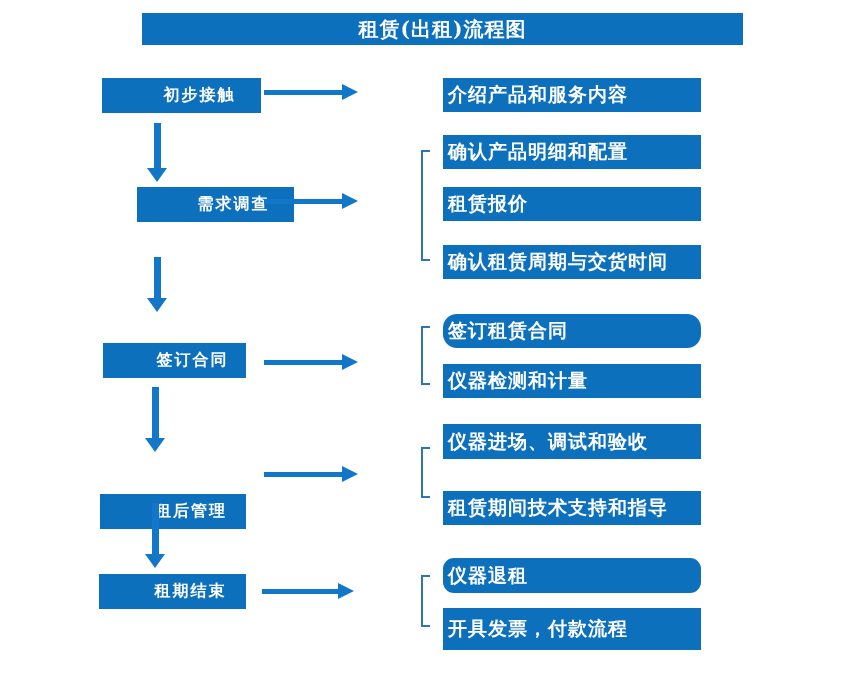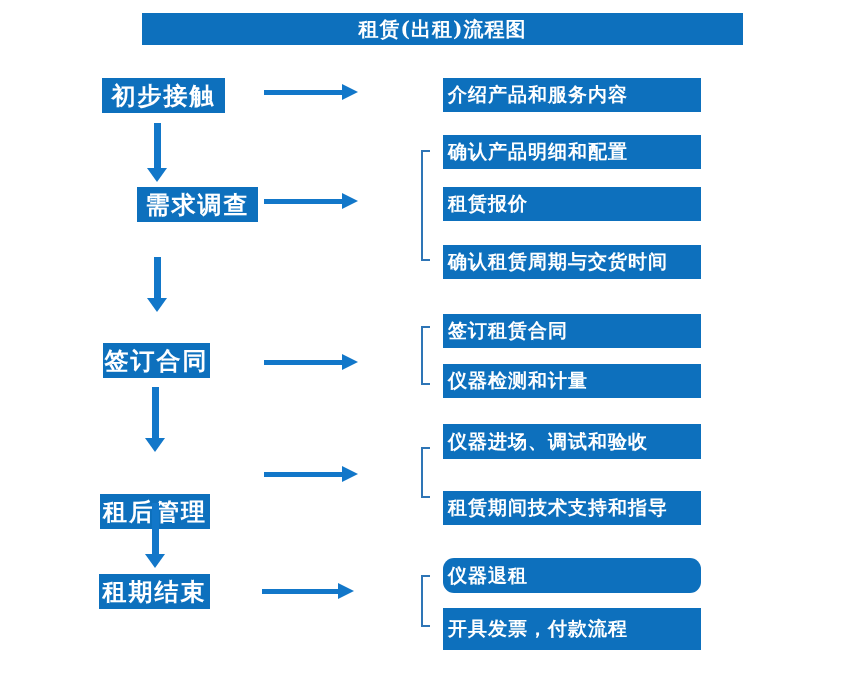--- a/index.html
+++ b/index.html
@@ -22,24 +22,25 @@
     color:var(--text-white);
     font-size:20px;font-weight:bold;
     display:flex;align-items:center;justify-content:center;
     letter-spacing:1px;
     margin-left:42px;
   }
   .step-box{
     position:absolute;height:35px;
     background:var(--box-blue);
     color:var(--text-white);
-    font-size:24px;font-weight:bold;
+    font-size:16px;font-weight:bold;
     display:flex;align-items:center;justify-content:center;
     letter-spacing:2px;
     white-space:nowrap;
+    padding-left:36px;
   }
   .out-box{
     position:absolute;left:443px;width:258px;height:34px;
     background:var(--box-blue);
     color:var(--text-white);
     font-size:19px;font-weight:bold;
     display:flex;align-items:center;
     padding-left:5px;box-sizing:border-box;
     letter-spacing:1px;
     white-space:nowrap;
@@ -121,21 +122,21 @@
   <div class="bracket" style="left:421px;top:326px;height:59px;"></div>
   <div class="bracket" style="left:421px;top:447px;height:51px;"></div>
   <div class="bracket" style="left:421px;top:575px;height:52px;"></div>
 
   <div class="out-box" style="top:78px;">介绍产品和服务内容</div>
 
   <div class="out-box" style="top:135px;">确认产品明细和配置</div>
   <div class="out-box" style="top:187px;">租赁报价</div>
   <div class="out-box" style="top:245px;">确认租赁周期与交货时间</div>
 
-  <div class="out-box" style="top:314px;">签订租赁合同</div>
+  <div class="out-box" style="top:314px;border-radius:14px;">签订租赁合同</div>
   <div class="out-box" style="top:364px;text-align:right;">仪器检测和计量</div>
 
   <div class="out-box" style="top:424px;height:35px;">仪器进场、调试和验收</div>
   <div class="out-box" style="top:491px;">租赁期间技术支持和指导</div>
 
   <div class="out-box" style="top:558px;height:35px;border-radius:11px;">仪器退租</div>
   <div class="out-box" style="top:608px;height:42px;">开具发票，付款流程</div>
 
 </div>
 

